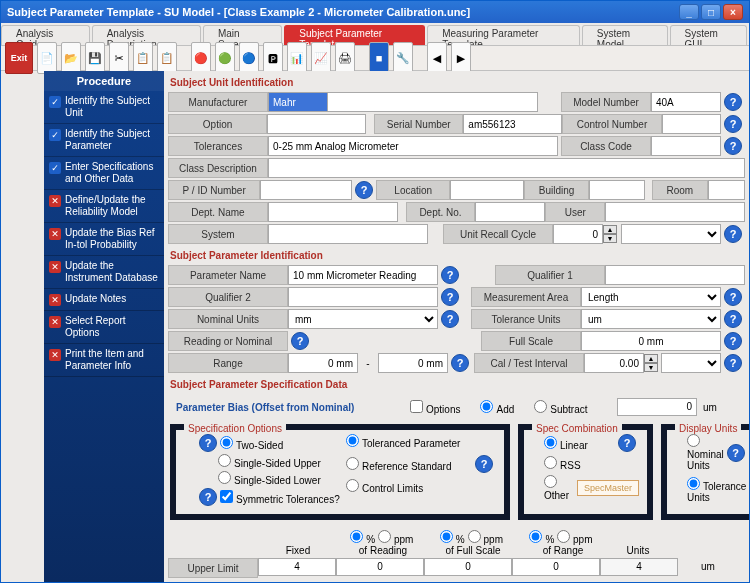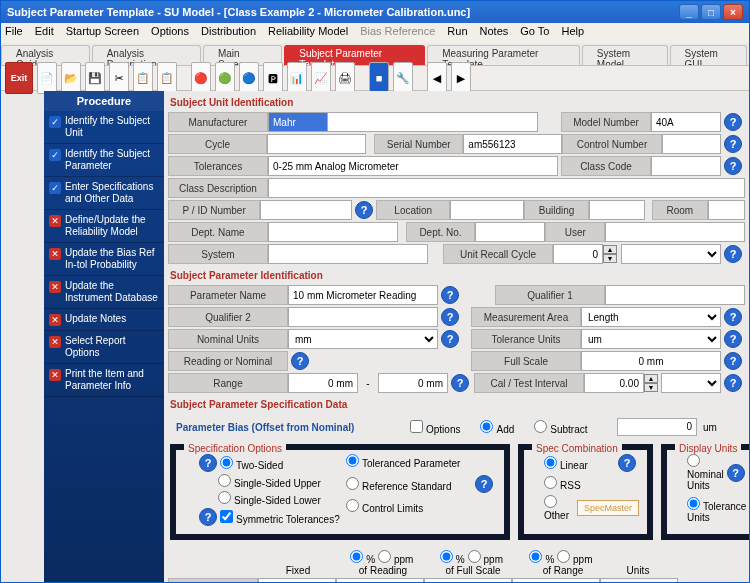--- a/index.html
+++ b/index.html
@@ -45,33 +45,20 @@
 <div class="window">
   <div class="titlebar">
     <span>Subject Parameter Template - SU Model - [Class Example 2 - Micrometer Calibration.unc]</span>
     <div class="btns">
       <div class="wbtn">_</div>
       <div class="wbtn">□</div>
       <div class="wbtn close">×</div>
     </div>
   </div>
 
-  <div class="menubar">
-    <span>File</span>
-    <span>Edit</span>
-    <span>Startup Screen</span>
-    <span>Options</span>
-    <span>Distribution</span>
-    <span>Reliability Model</span>
-    <span style="color:#888">Bias Reference</span>
-    <span>Run</span>
-    <span>Notes</span>
-    <span>Go To</span>
-    <span>Help</span>
-  </div>
 
   <div class="tabbar">
     <div class="tab">Analysis Guide</div>
     <div class="tab">Analysis Description</div>
     <div class="tab">Main Screen</div>
     <div class="tab active">Subject Parameter Template</div>
     <div class="tab">Measuring Parameter Template</div>
     <div class="tab">System Model</div>
     <div class="tab">System GUI</div>
   </div>
@@ -150,21 +137,21 @@
         <div class="lbl" style="width:100px">Manufacturer</div>
         <div class="val hl" style="width:60px">Mahr</div>
         <div class="val" style="width:210px;border-left:none"></div>
         <div style="flex:1"></div>
         <div class="lbl" style="width:90px">Model Number</div>
         <div class="val" style="width:70px">40A</div>
         <div class="help">?</div>
       </div>
 
       <div class="formrow">
-        <div class="lbl" style="width:100px">Cycle</div>
+        <div class="lbl" style="width:100px">Option</div>
         <div class="val" style="width:100px"></div>
         <div style="width:8px"></div>
         <div class="lbl" style="width:90px">Serial Number</div>
         <div class="val" style="width:100px">am556123</div>
         <div style="flex:1"></div>
         <div class="lbl" style="width:100px">Control Number</div>
         <div class="val" style="width:60px"></div>
         <div class="help">?</div>
       </div>
 
@@ -249,21 +236,21 @@
         <div style="flex:1"></div>
         <div class="lbl" style="width:110px">Tolerance Units</div>
         <select class="dropdown" style="width:140px"><option>um</option></select>
         <div class="help">?</div>
       </div>
 
       <div class="formrow">
         <div class="lbl" style="width:120px">Reading or Nominal</div>
         <div class="help">?</div>
         <div style="flex:1"></div>
-        <div class="lbl" style="width:110px">Full Scale</div>
+        <div class="lbl" style="width:100px">Full Scale</div>
         <div class="val" style="width:140px;justify-content:center">0 mm</div>
         <div class="help">?</div>
       </div>
 
       <div class="formrow">
         <div class="lbl" style="width:120px">Range</div>
         <div class="val" style="width:70px;justify-content:flex-end">0 mm</div>
         <div style="width:20px;text-align:center">-</div>
         <div class="val" style="width:70px;justify-content:flex-end">0 mm</div>
         <div class="help">?</div>

